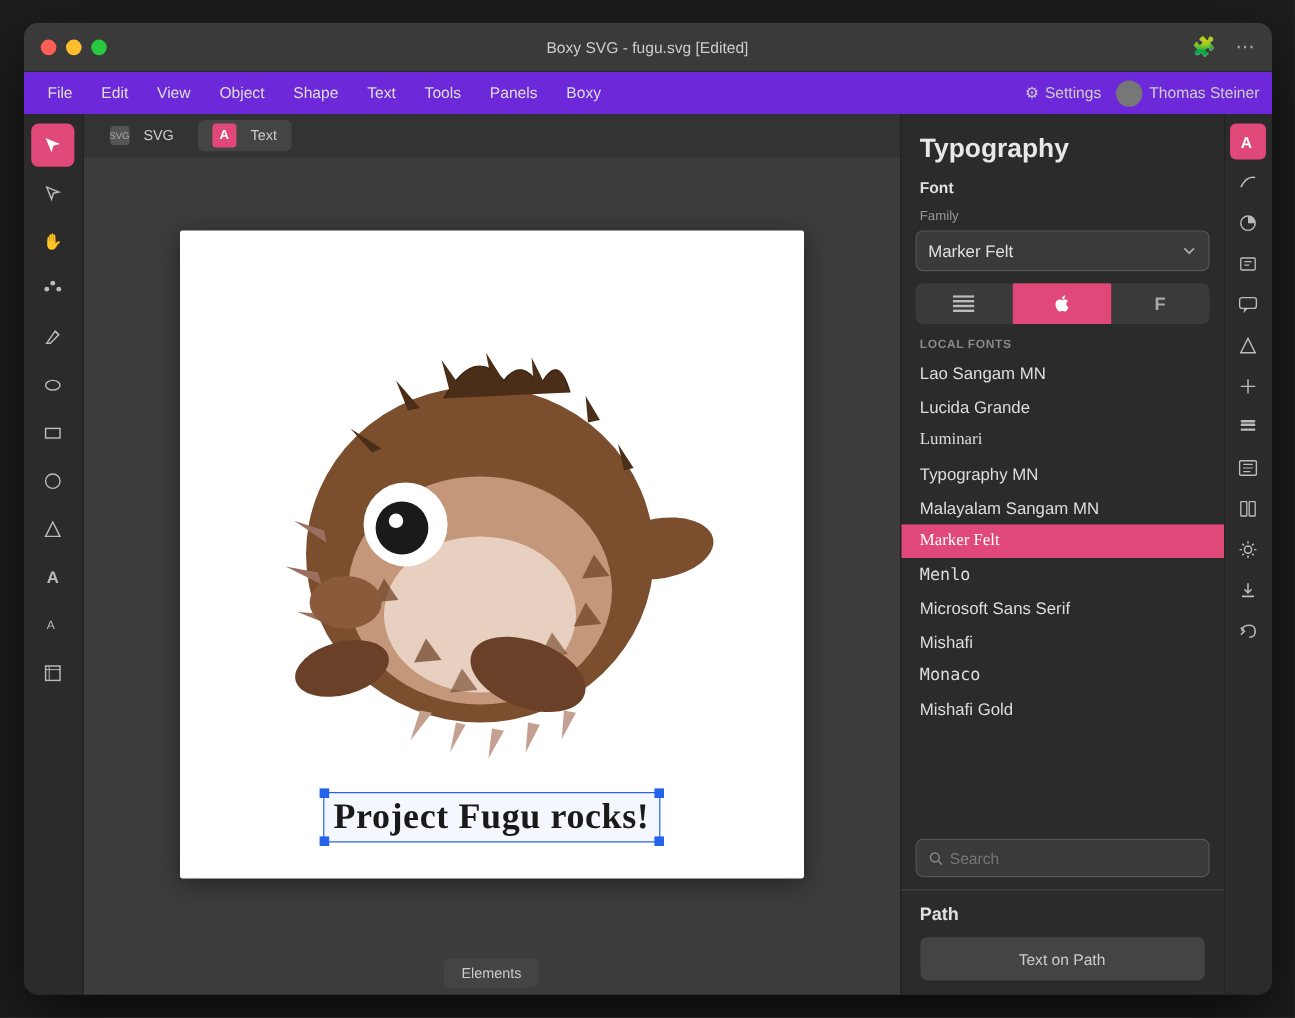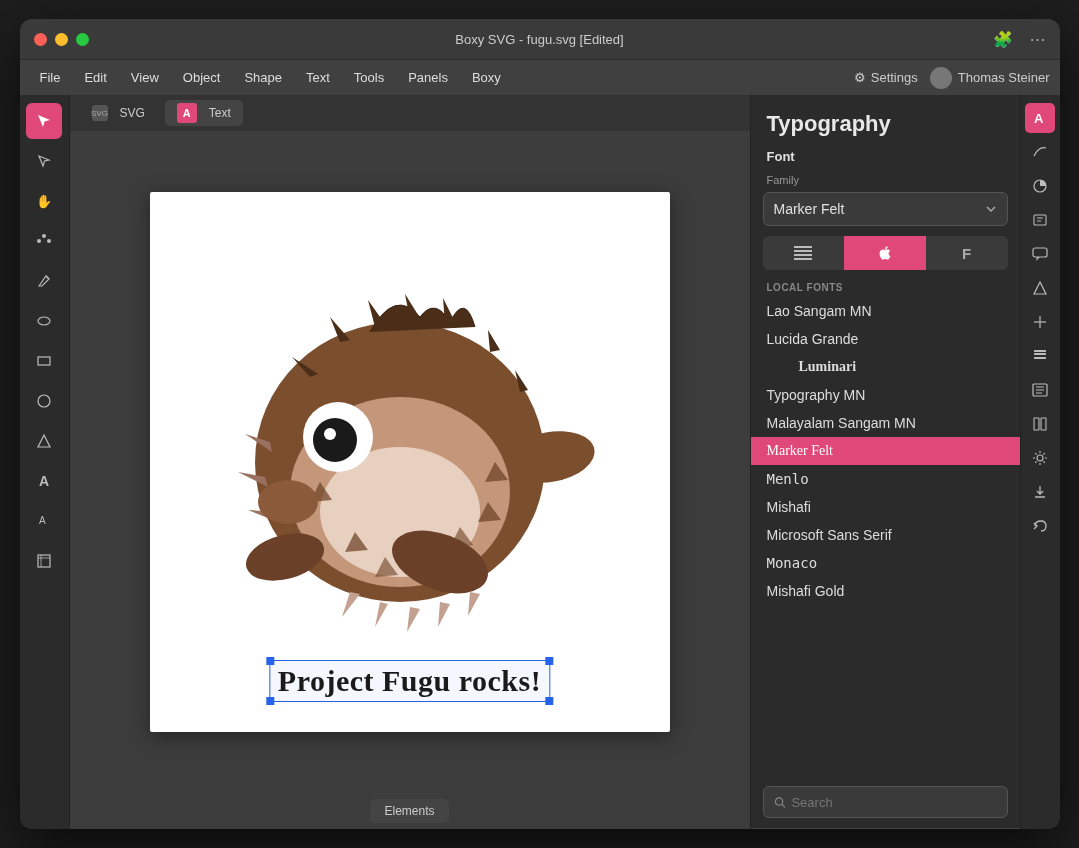--- a/index.html
+++ b/index.html
@@ -60,21 +60,21 @@
       gap: 16px;
     }
     .titlebar-icon {
       color: #aaa;
       font-size: 16px;
       cursor: pointer;
     }
     
     .menubar {
       height: 36px;
-      background: #404040;
+      background: #6d28d9;
       display: flex;
       align-items: center;
       padding: 0 10px;
       gap: 4px;
       border-top: 1px solid #2a2a2a;
       flex-shrink: 0;
     }
     .menu-item {
       color: #ddd;
       font-size: 13px;
@@ -318,21 +318,21 @@
       padding: 6px 16px;
       font-size: 14px;
       color: #ddd;
       cursor: pointer;
       white-space: nowrap;
     }
     .font-item.selected {
       background: #e0487a;
       color: white;
     }
-    .font-item.bold { font-weight: 700; margin-left: 32px; }
+    .font-item.bold { font-weight: 400; }
     .font-search-area {
       padding: 6px 12px 10px 12px;
     }
     .font-search-input {
       width: 100%;
       height: 32px;
       background: #3a3a3a;
       border: 1px solid #555;
       border-radius: 6px;
       display: flex;
@@ -629,38 +629,42 @@
         <div class="font-list-header">LOCAL FONTS</div>
 
         <div class="font-list">
           <div class="font-item" style="font-family:'Lao Sangam MN',sans-serif;">Lao Sangam MN</div>
           <div class="font-item" style="font-family:'Lucida Grande',sans-serif;">Lucida Grande</div>
           <div class="font-item bold" style="font-family:'Luminari',fantasy;">Luminari</div>
           <div class="font-item">Typography MN</div>
           <div class="font-item">Malayalam Sangam MN</div>
           <div class="font-item selected" style="font-family:'Marker Felt',fantasy;">Marker Felt</div>
           <div class="font-item" style="font-family:'Menlo',monospace;">Menlo</div>
+          <div class="font-item">Microsoft Sans Serif</div>
           <div class="font-item">Mishafi</div>
-          <div class="font-item">Microsoft Sans Serif</div>
           <div class="font-item" style="font-family:'Monaco',monospace;">Monaco</div>
           <div class="font-item">Mishafi Gold</div>
         </div>
 
         <div class="font-search-area">
           <div class="font-search-input">
             <svg width="13" height="13" viewBox="0 0 13 13">
               <circle cx="5.5" cy="5.5" r="4" fill="none" stroke="#888" stroke-width="1.3"></circle>
               <line x1="8.5" y1="8.5" x2="12" y2="12" stroke="#888" stroke-width="1.3"></line>
             </svg>
             <input type="text" style="background: transparent; border: none; outline: none; color: rgb(204, 204, 204); font-size: 13px; width: 100%;" placeholder="Search">
           </div>
         </div>
       </div>
 
       <div class="panel-divider"></div>
+      <div class="path-section">
+        <div class="path-section-title">Path</div>
+        <div class="text-on-path-btn">Text on Path</div>
+      </div>
     </div>
 
     <div class="right-icon-toolbar">
       <div class="ri-btn active">
         <svg width="16" height="16" viewBox="0 0 16 16">
             <text x="2" y="13" font-size="13" fill="white" font-weight="bold">A</text>
           </svg>
       </div>
       <div class="ri-btn">
         <svg width="16" height="16" viewBox="0 0 16 16">

